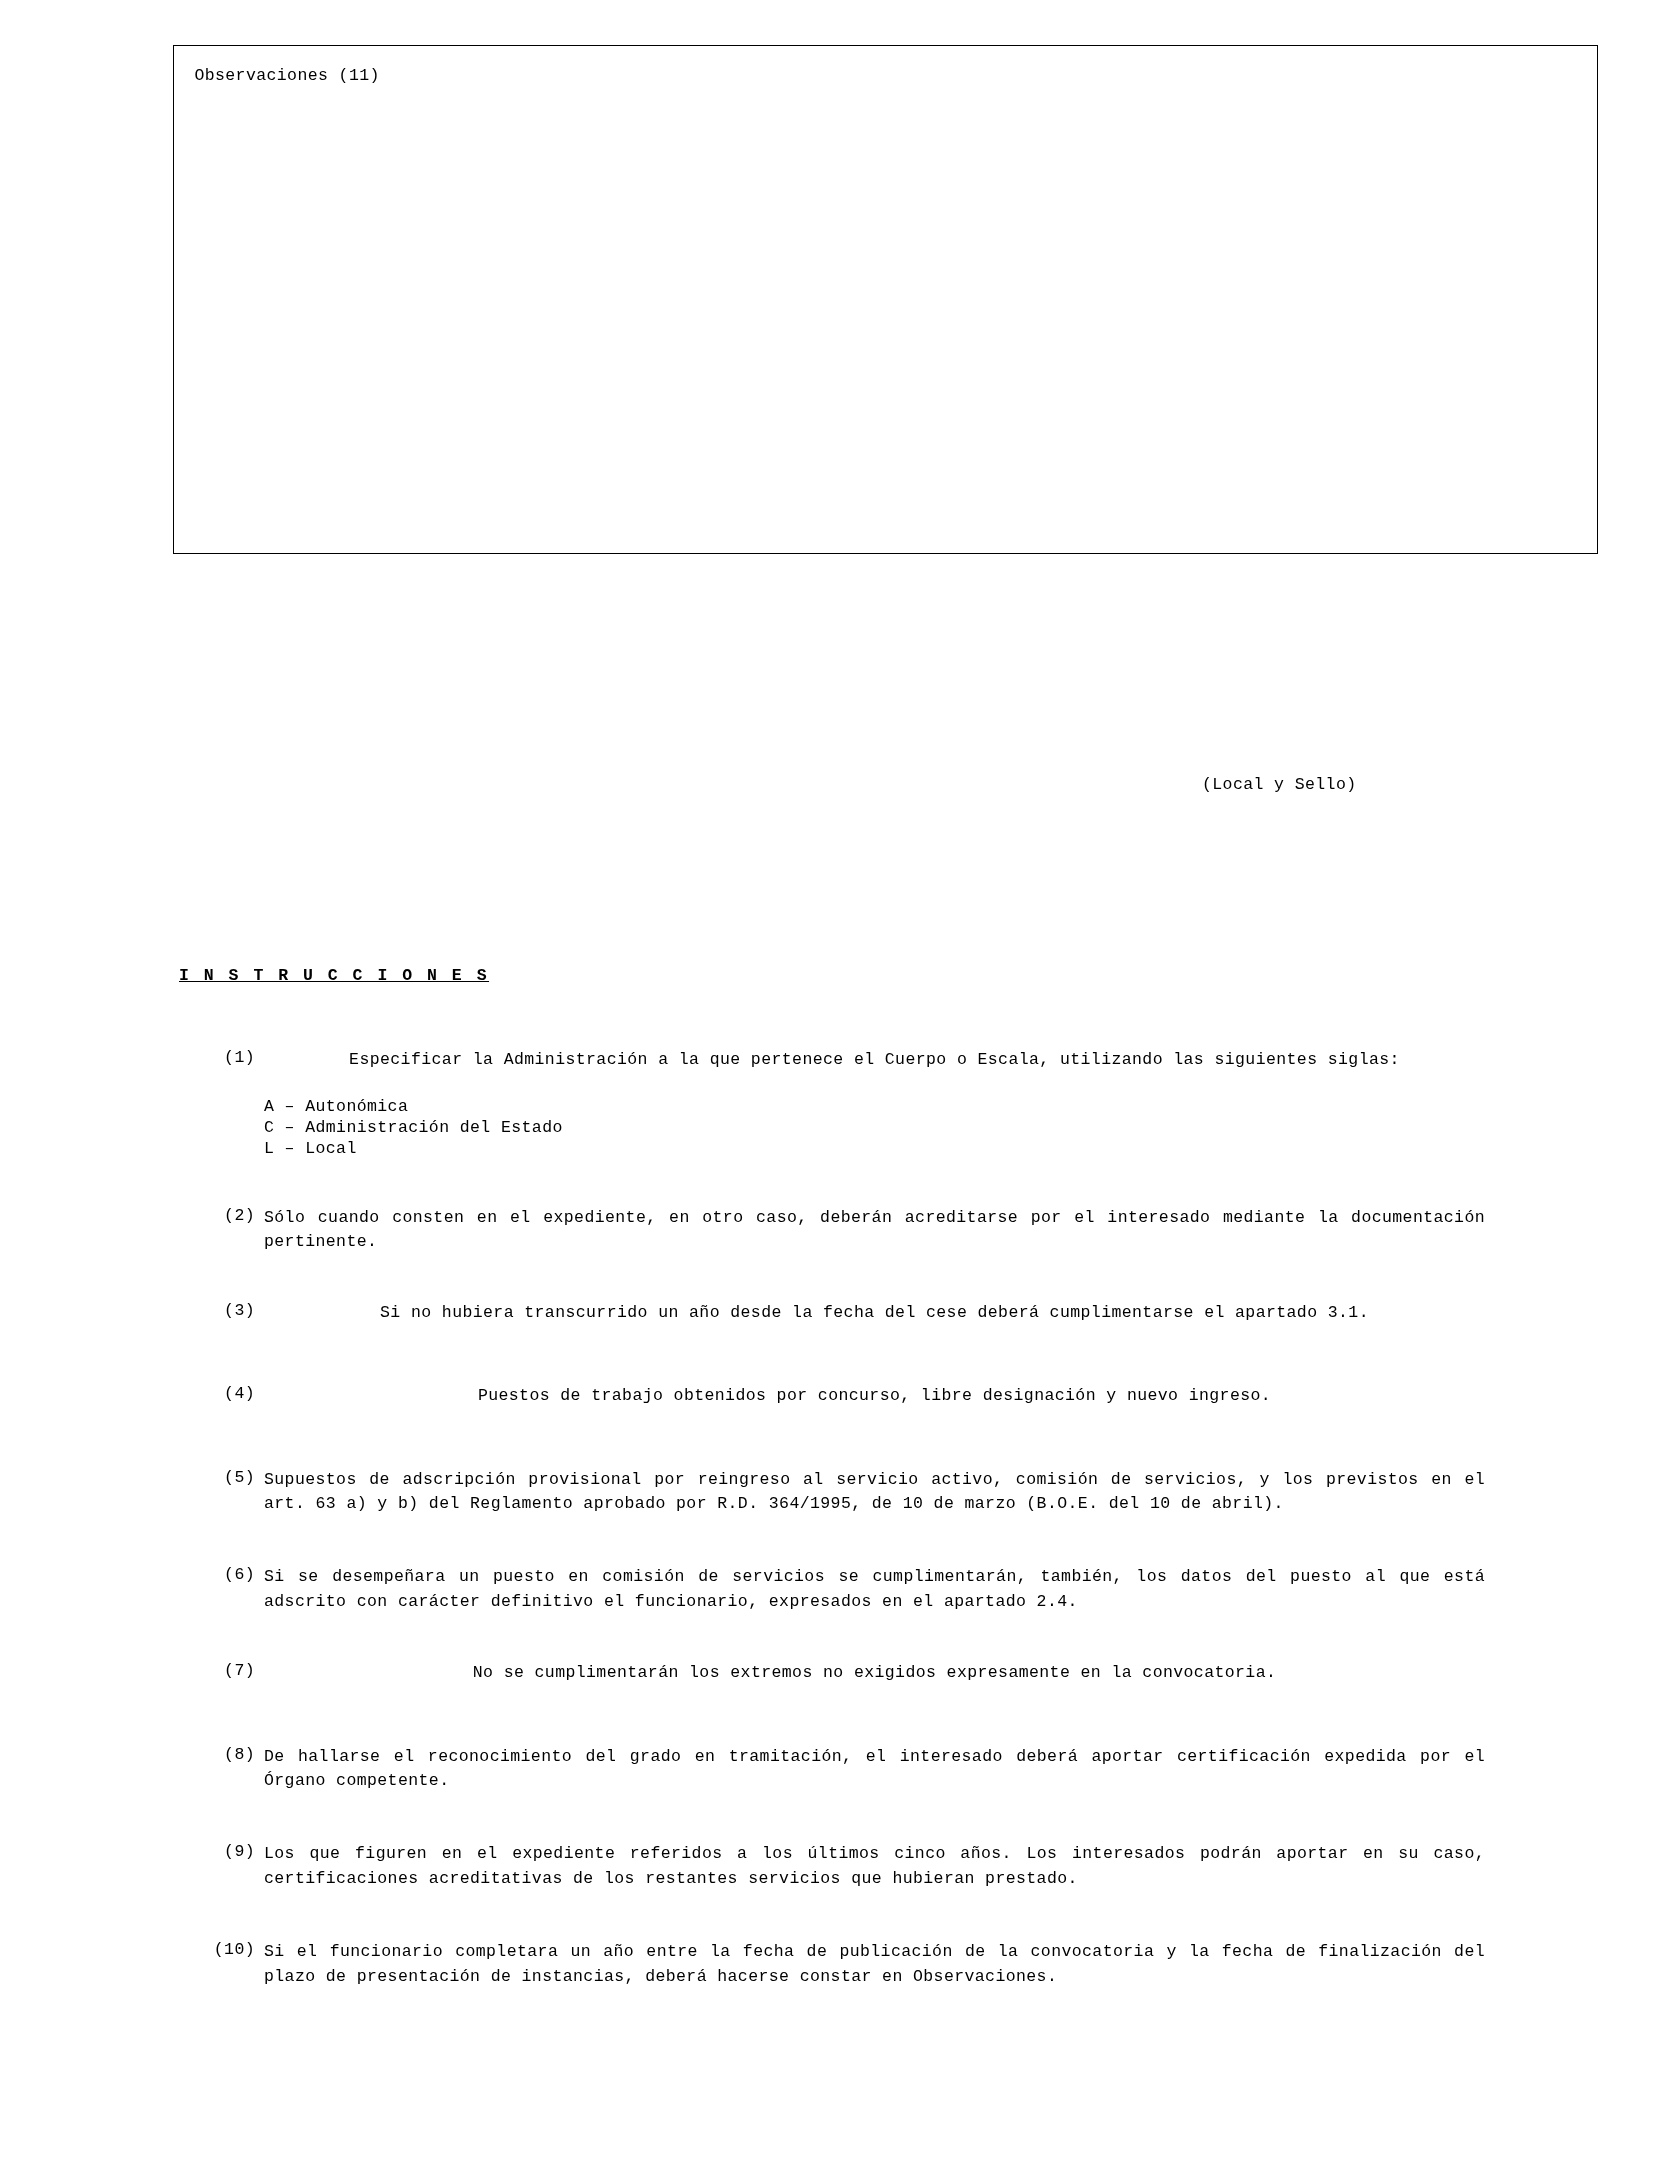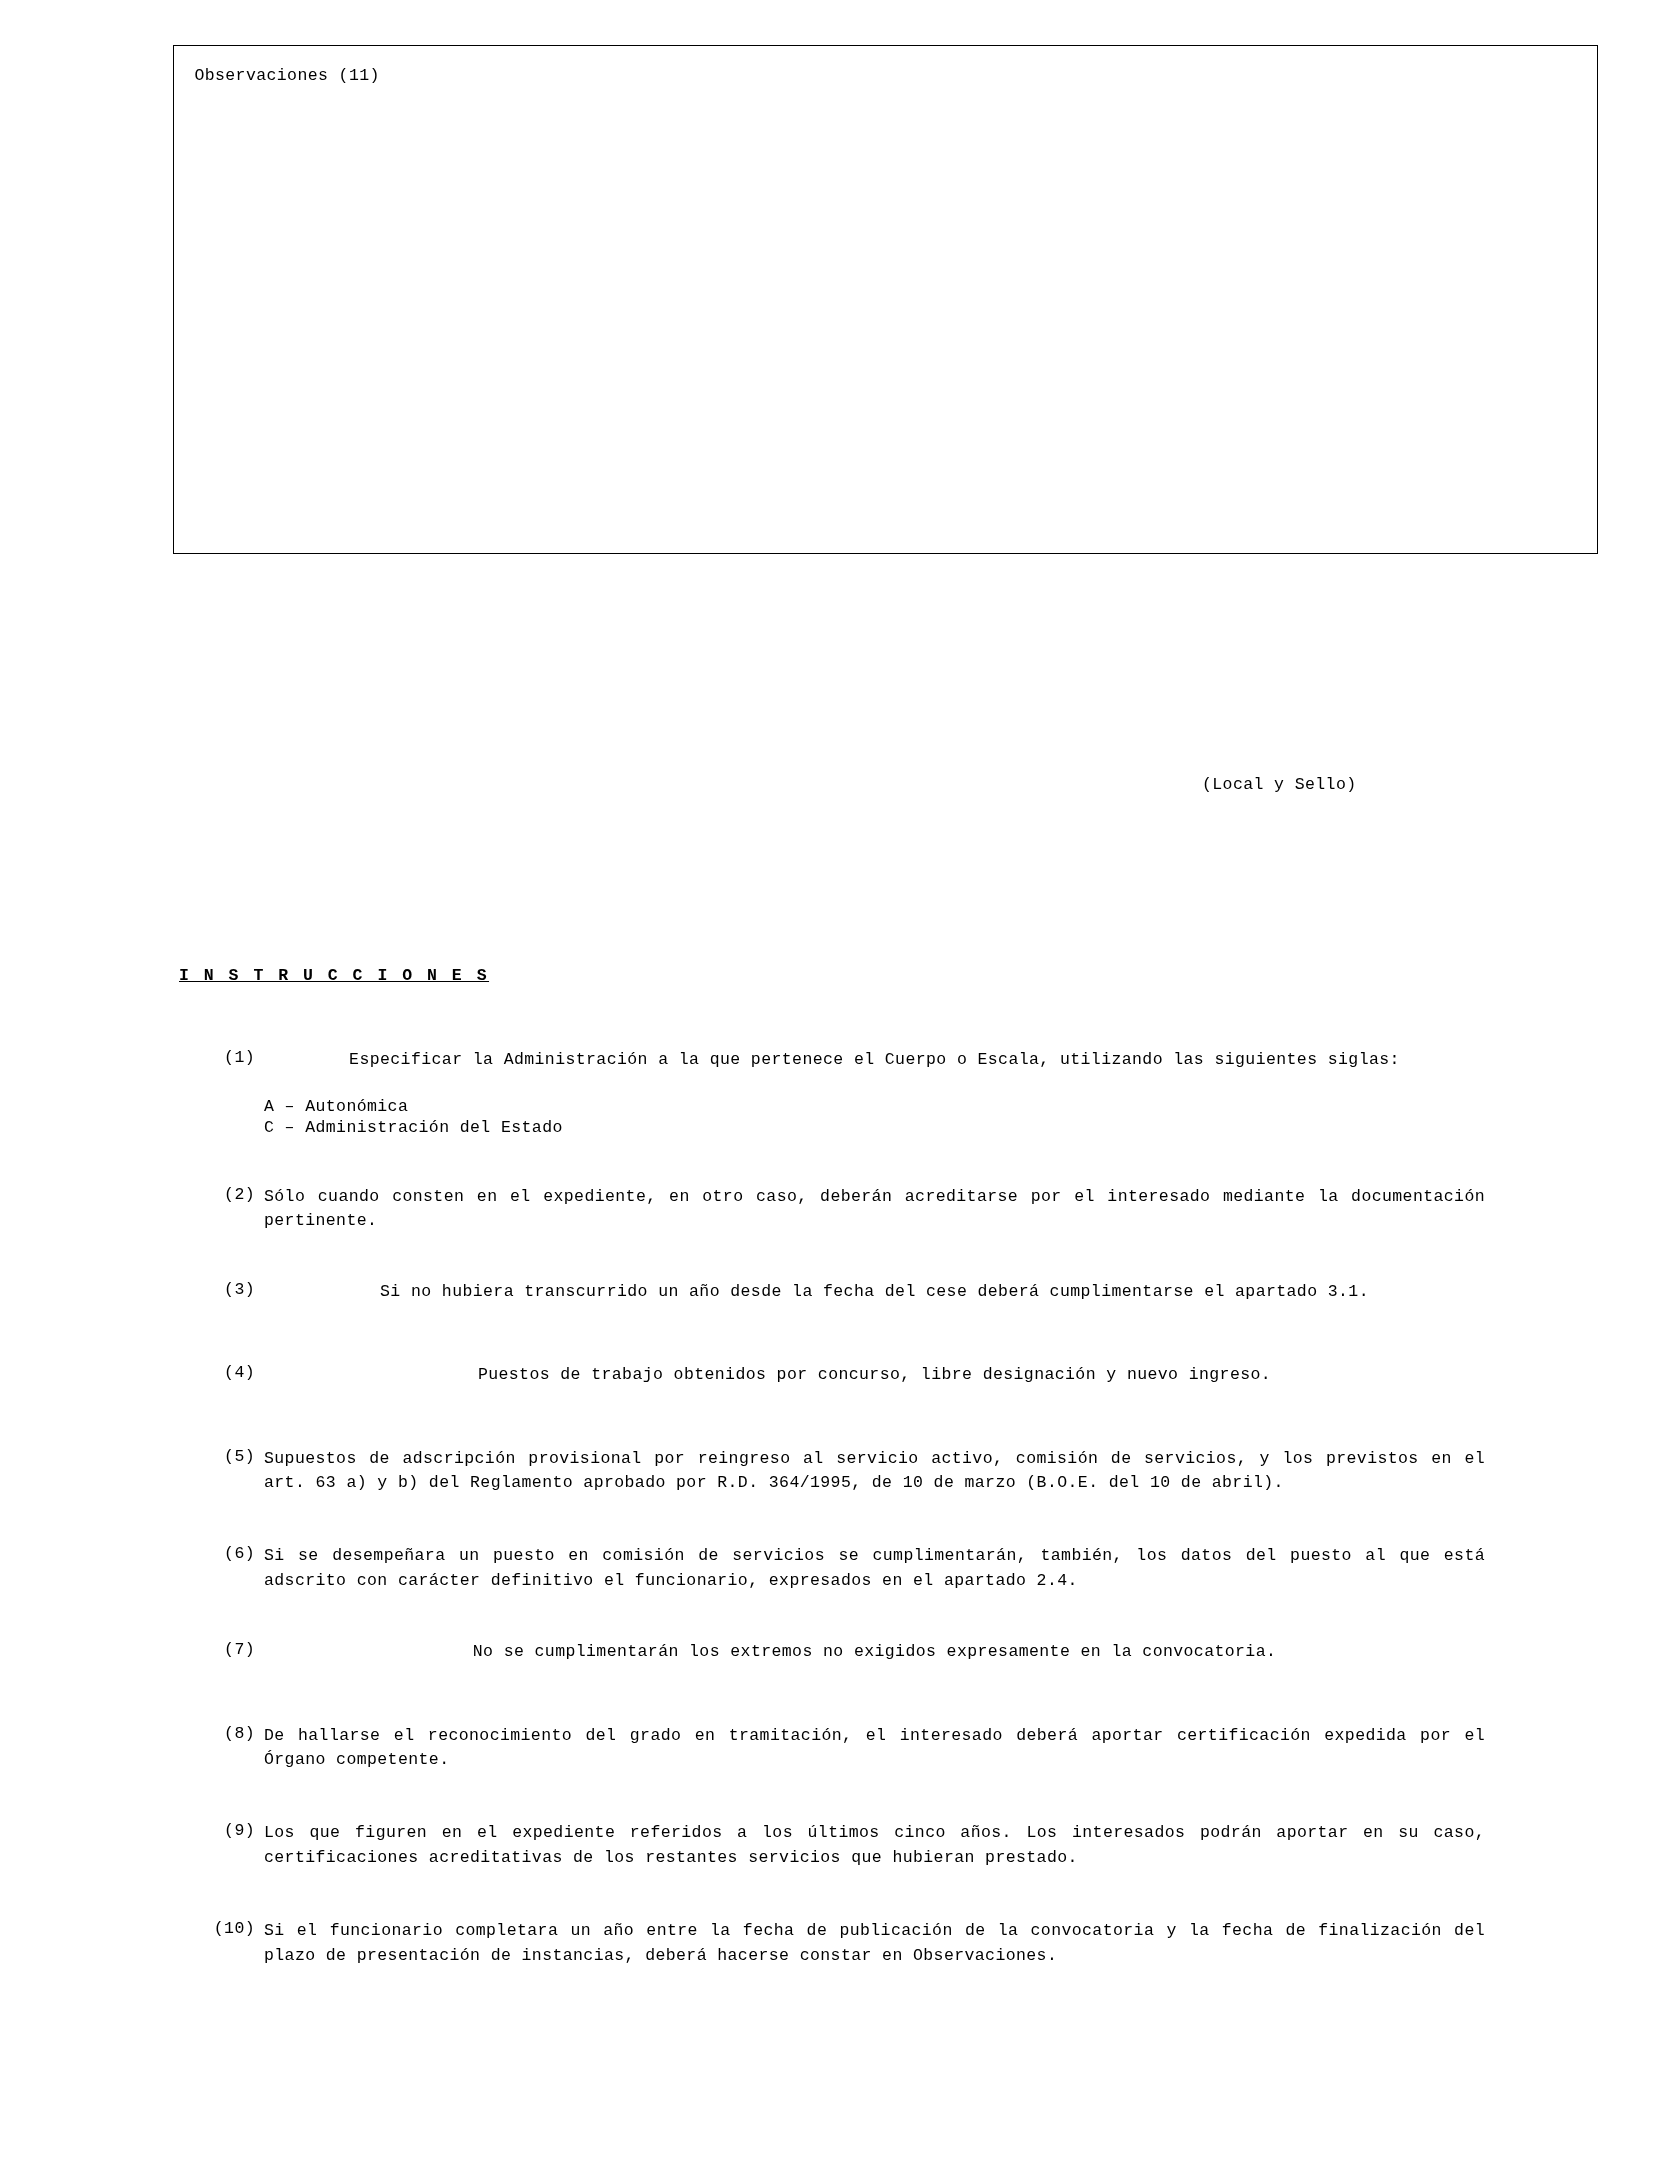--- a/index.html
+++ b/index.html
@@ -123,20 +123,21 @@
   <div class="instrucciones-title">I N S T R U C C I O N E S</div>
 
   <div class="instructions">
 
     <div class="instr-item" style="margin-bottom:27px;">
       <div class="instr-num">(1)</div>
       <div class="instr-body nojust">Especificar la Administración a la que pertenece el Cuerpo o Escala, utilizando las siguientes siglas:</div>
       <div class="sigla-list">
         <div class="sigla-line">A – Autonómica</div>
         <div class="sigla-line">C – Administración del Estado</div>
+        <div class="sigla-line">L – Local</div>
       </div>
     </div>
 
     <div class="instr-item" style="margin-top:47px;">
       <div class="instr-num">(2)</div>
       <div class="instr-body">Sólo cuando consten en el expediente, en otro caso, deberán acreditarse por el interesado mediante la documentación pertinente.</div>
     </div>
 
     <div class="instr-item" style="margin-top:46px;">
       <div class="instr-num">(3)</div>

